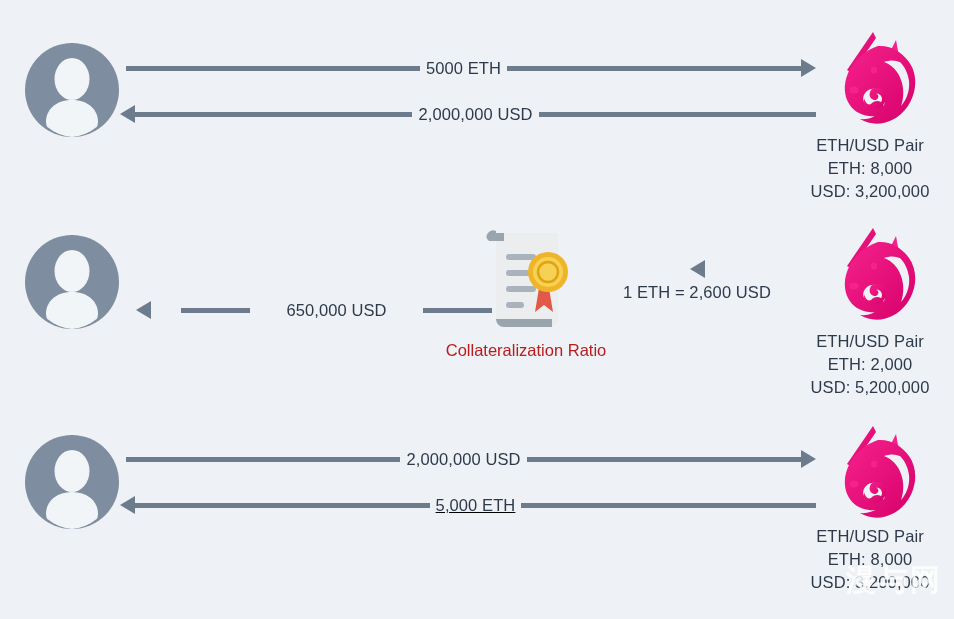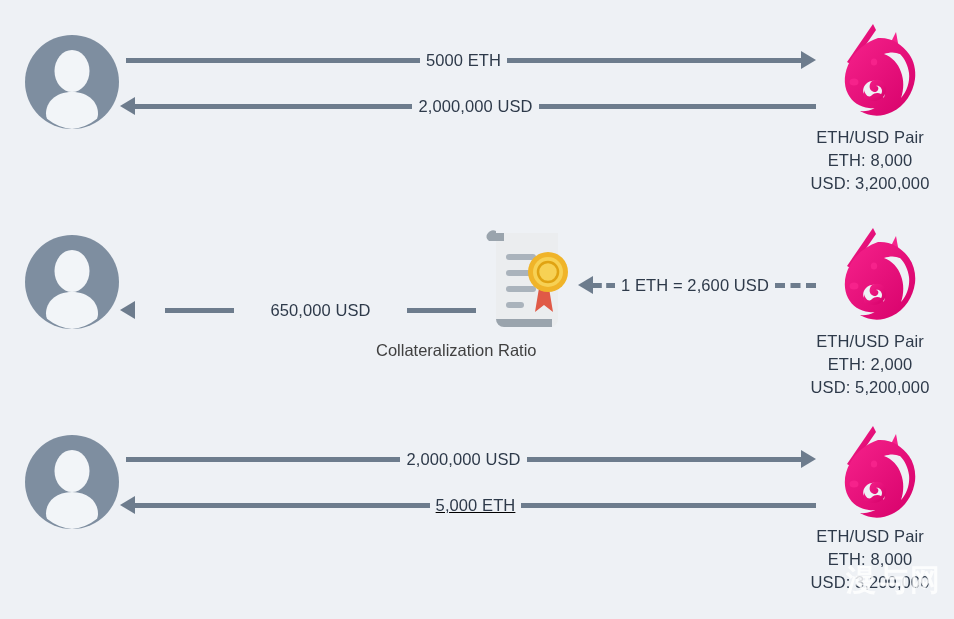--- a/index.html
+++ b/index.html
@@ -86,42 +86,43 @@
 
   
   .cert {
     position: absolute;
     width: 96px;
     height: 100px;
   }
   .cert-caption {
     position: absolute;
     width: 300px;
-    color: #404040;
+    text-align: center;
+    color: #b91c1c;
     font-size: 16.5px;
     line-height: 25px;
   }
   
   .watermark {
     position: absolute;
     font-size: 30px;
     font-weight: 700;
     color: rgba(255,255,255,0.82);
     letter-spacing: 2px;
     pointer-events: none;
     font-family: "DejaVu Sans", sans-serif;
     margin-left: 31px;
   }
 </style>
 </head>
 <body>
 
 <div id="stage">
 
-  <div class="row" style="top:0;height:210px;">
+  <div class="row" style="top:8px;height:210px;">
 
     <div class="avatar" style="left:24px;top:34px;">
       <svg viewBox="0 0 96 96" width="96" height="96" aria-hidden="true">
         <circle cx="48" cy="48" r="47" fill="#7e8ea0"></circle>
         <ellipse cx="48" cy="37" rx="17.5" ry="21" fill="#f2f5f8"></ellipse>
         <path d="M48 58c-17 0-26 10.5-26 21.5 0 2 .4 3.6 1 5.2A46.8 46.8 0 0 0 48 95a46.8 46.8 0 0 0 25-10.3c.6-1.6 1-3.2 1-5.2C74 68.5 65 58 48 58z" fill="#f2f5f8"></path>
       </svg>
     </div>
 
     <div class="flow" style="left:126px;top:47px;width:690px;">
@@ -172,21 +173,21 @@
 
     <div class="avatar" style="left:24px;top:24px;">
       <svg viewBox="0 0 96 96" width="96" height="96" aria-hidden="true">
         <circle cx="48" cy="48" r="47" fill="#7e8ea0"></circle>
         <ellipse cx="48" cy="37" rx="17.5" ry="21" fill="#f2f5f8"></ellipse>
         <path d="M48 58c-17 0-26 10.5-26 21.5 0 2 .4 3.6 1 5.2A46.8 46.8 0 0 0 48 95a46.8 46.8 0 0 0 25-10.3c.6-1.6 1-3.2 1-5.2C74 68.5 65 58 48 58z" fill="#f2f5f8"></path>
       </svg>
     </div>
 
 
-    <div class="flow" style="left:120px;top:87px;width:356px;gap:30px;">
+    <div class="flow" style="left:136px;top:87px;width:356px;gap:30px;">
       <div class="head left"></div>
       <div class="seg"></div>
       <div class="flow-label">650,000 USD</div>
       <div class="seg"></div>
     </div>
 
     <div class="cert" style="left:480px;top:17px;">
       <svg viewBox="0 0 96 100" width="96" height="100" aria-hidden="true">
         <path d="M16 6h62v86a8 8 0 0 1-8 8H24a8 8 0 0 1-8-8V6z" fill="#ebedef"></path>
         <path d="M16 6h8v8H9a5 5 0 0 1-1-8 6 6 0 0 1 8-2z" fill="#9aa4ad"></path>
@@ -199,21 +200,21 @@
         <circle cx="68" cy="45" r="20" fill="#f0b429"></circle>
         <circle cx="68" cy="45" r="15" fill="#f7d154"></circle>
         <circle cx="68" cy="45" r="10" fill="none" stroke="#e0a312" stroke-width="2.5"></circle>
       </svg>
     </div>
 
     <div class="cert-caption" style="left:376px;top:128px;">
       <div>Collateralization Ratio</div>
     </div>
 
-    <div class="flow" style="left:578px;top:62px;width:238px;">
+    <div class="flow" style="left:578px;top:50px;width:238px;flex-direction:column;">
       <div class="head left"></div>
       <div class="seg dashed" style="max-width:22px;"></div>
       <div class="flow-label">1 ETH = 2,600 USD</div>
       <div class="seg dashed"></div>
     </div>
 
     <div class="unicorn" style="left:826px;top:12px;">
       <svg viewBox="0 0 104 104" width="104" height="104" aria-hidden="true">
         <defs>
           <linearGradient id="ug2" x1="0" y1="0" x2="1" y2="1">

